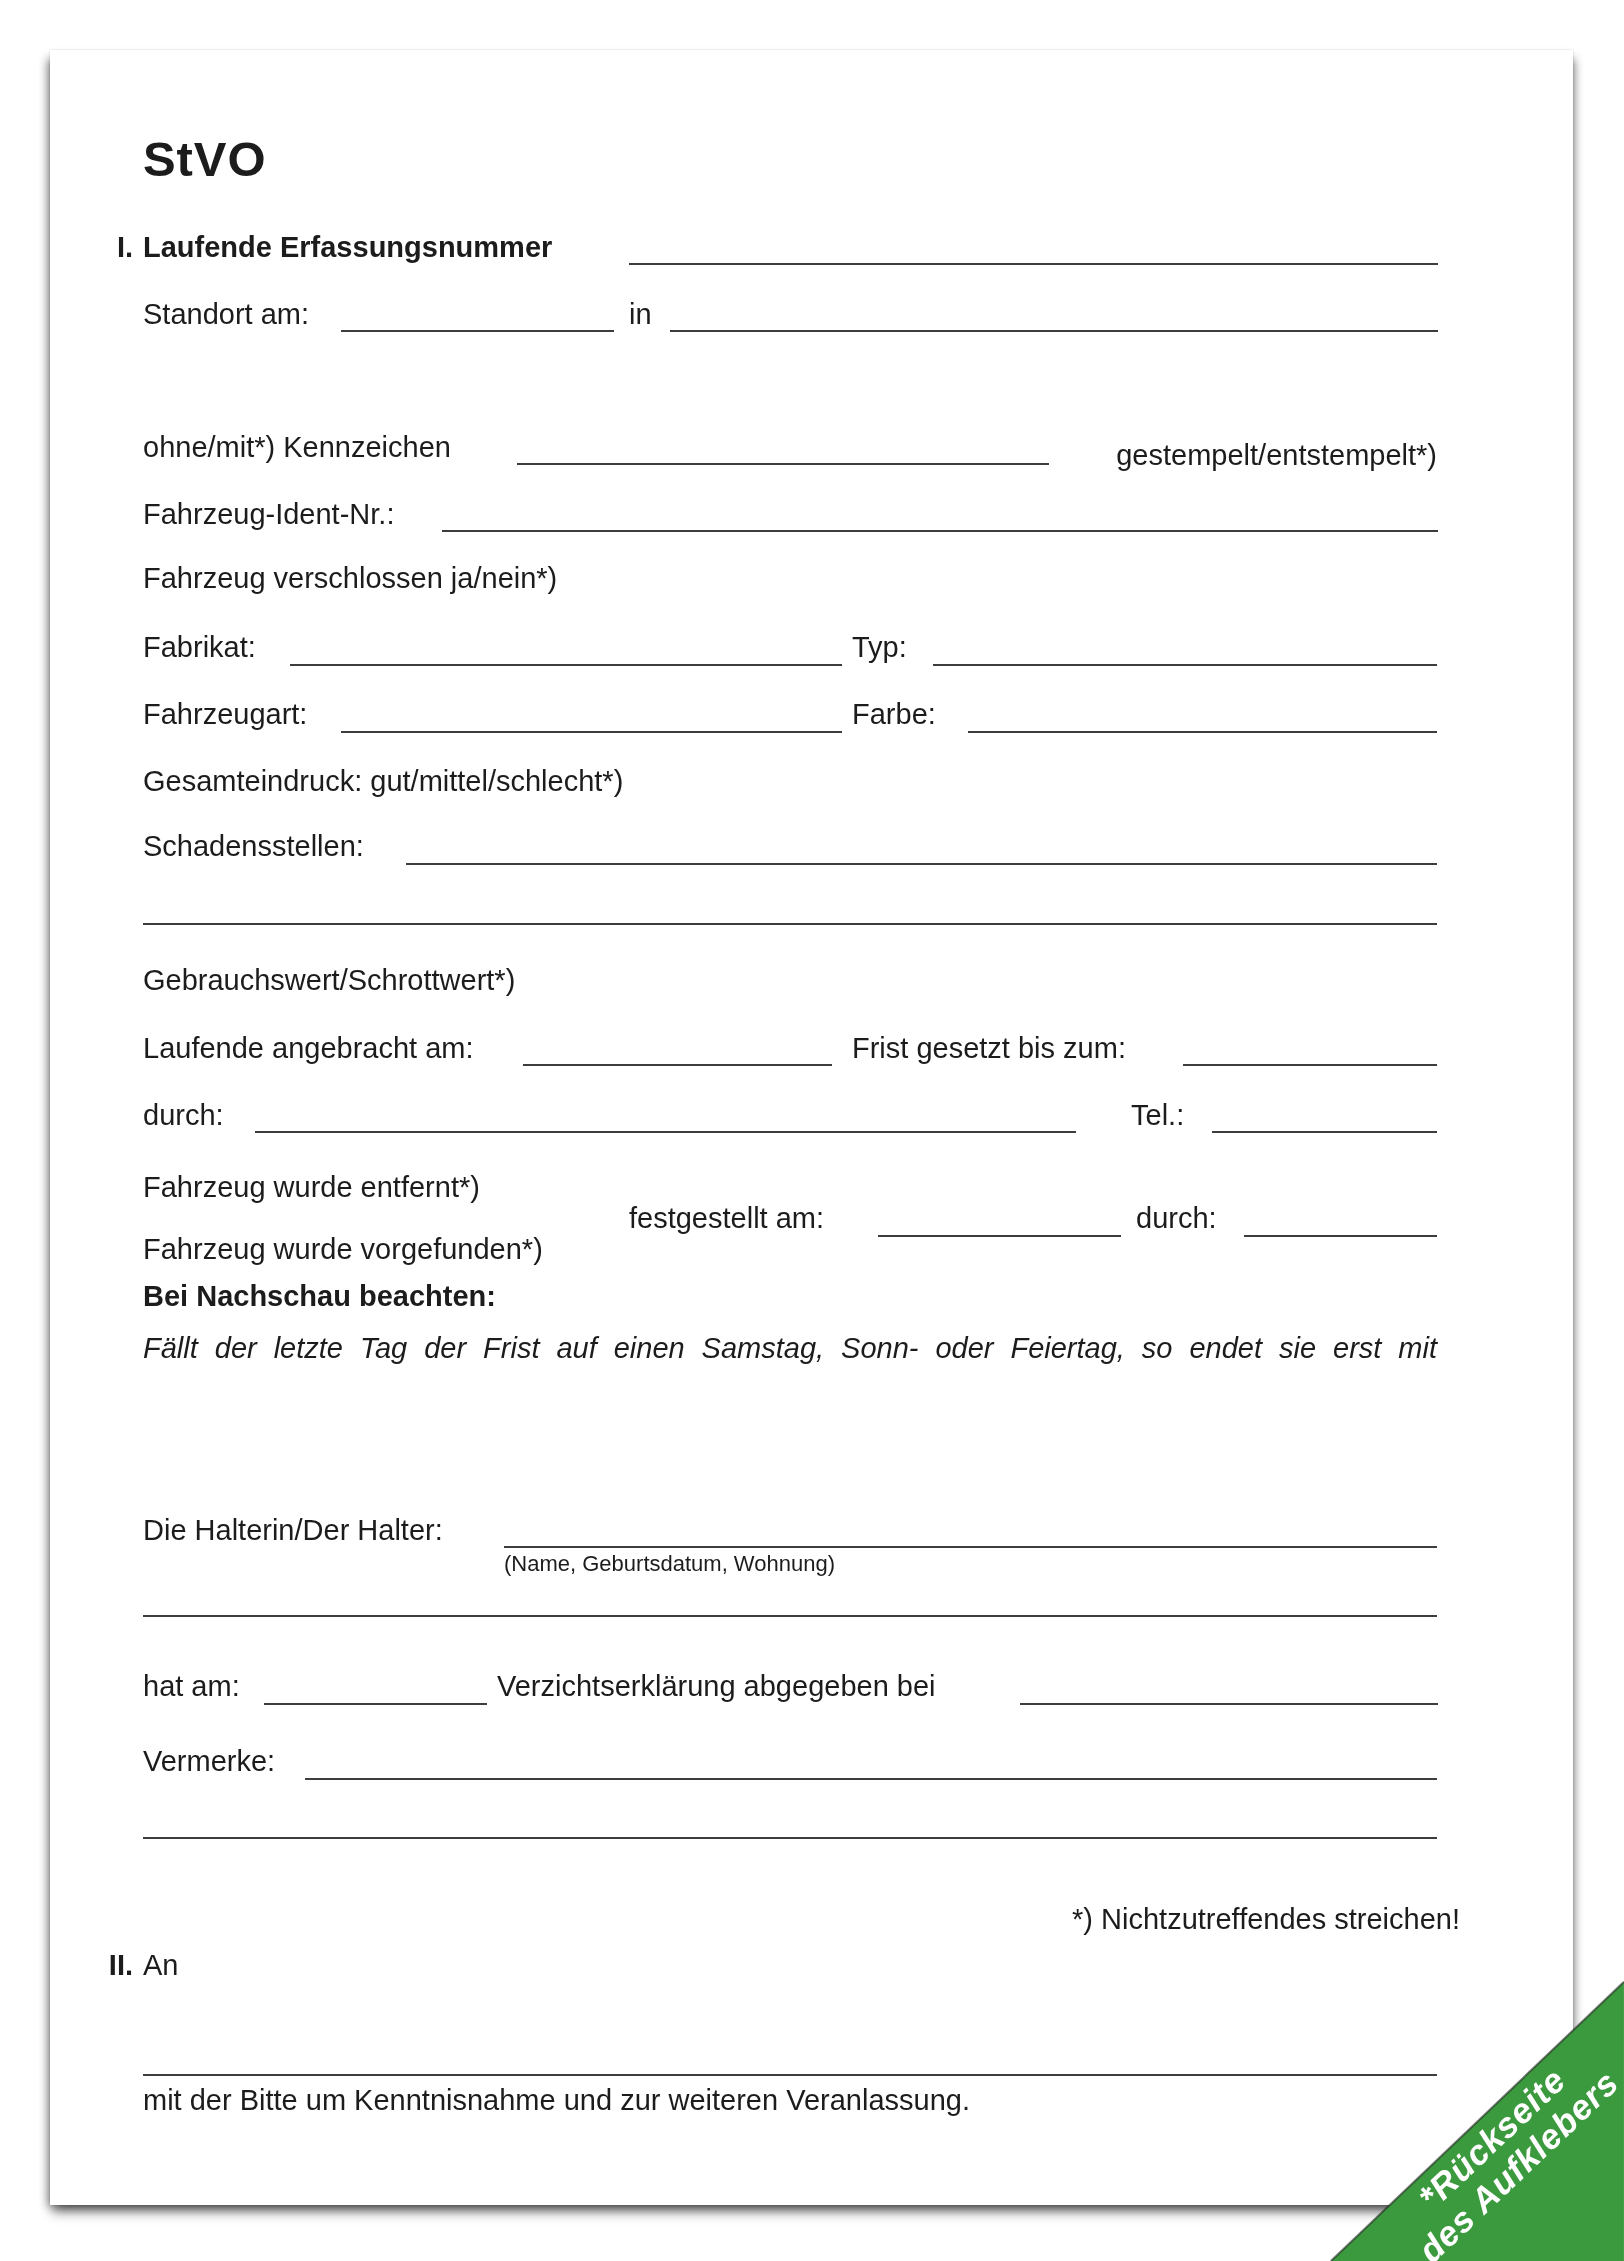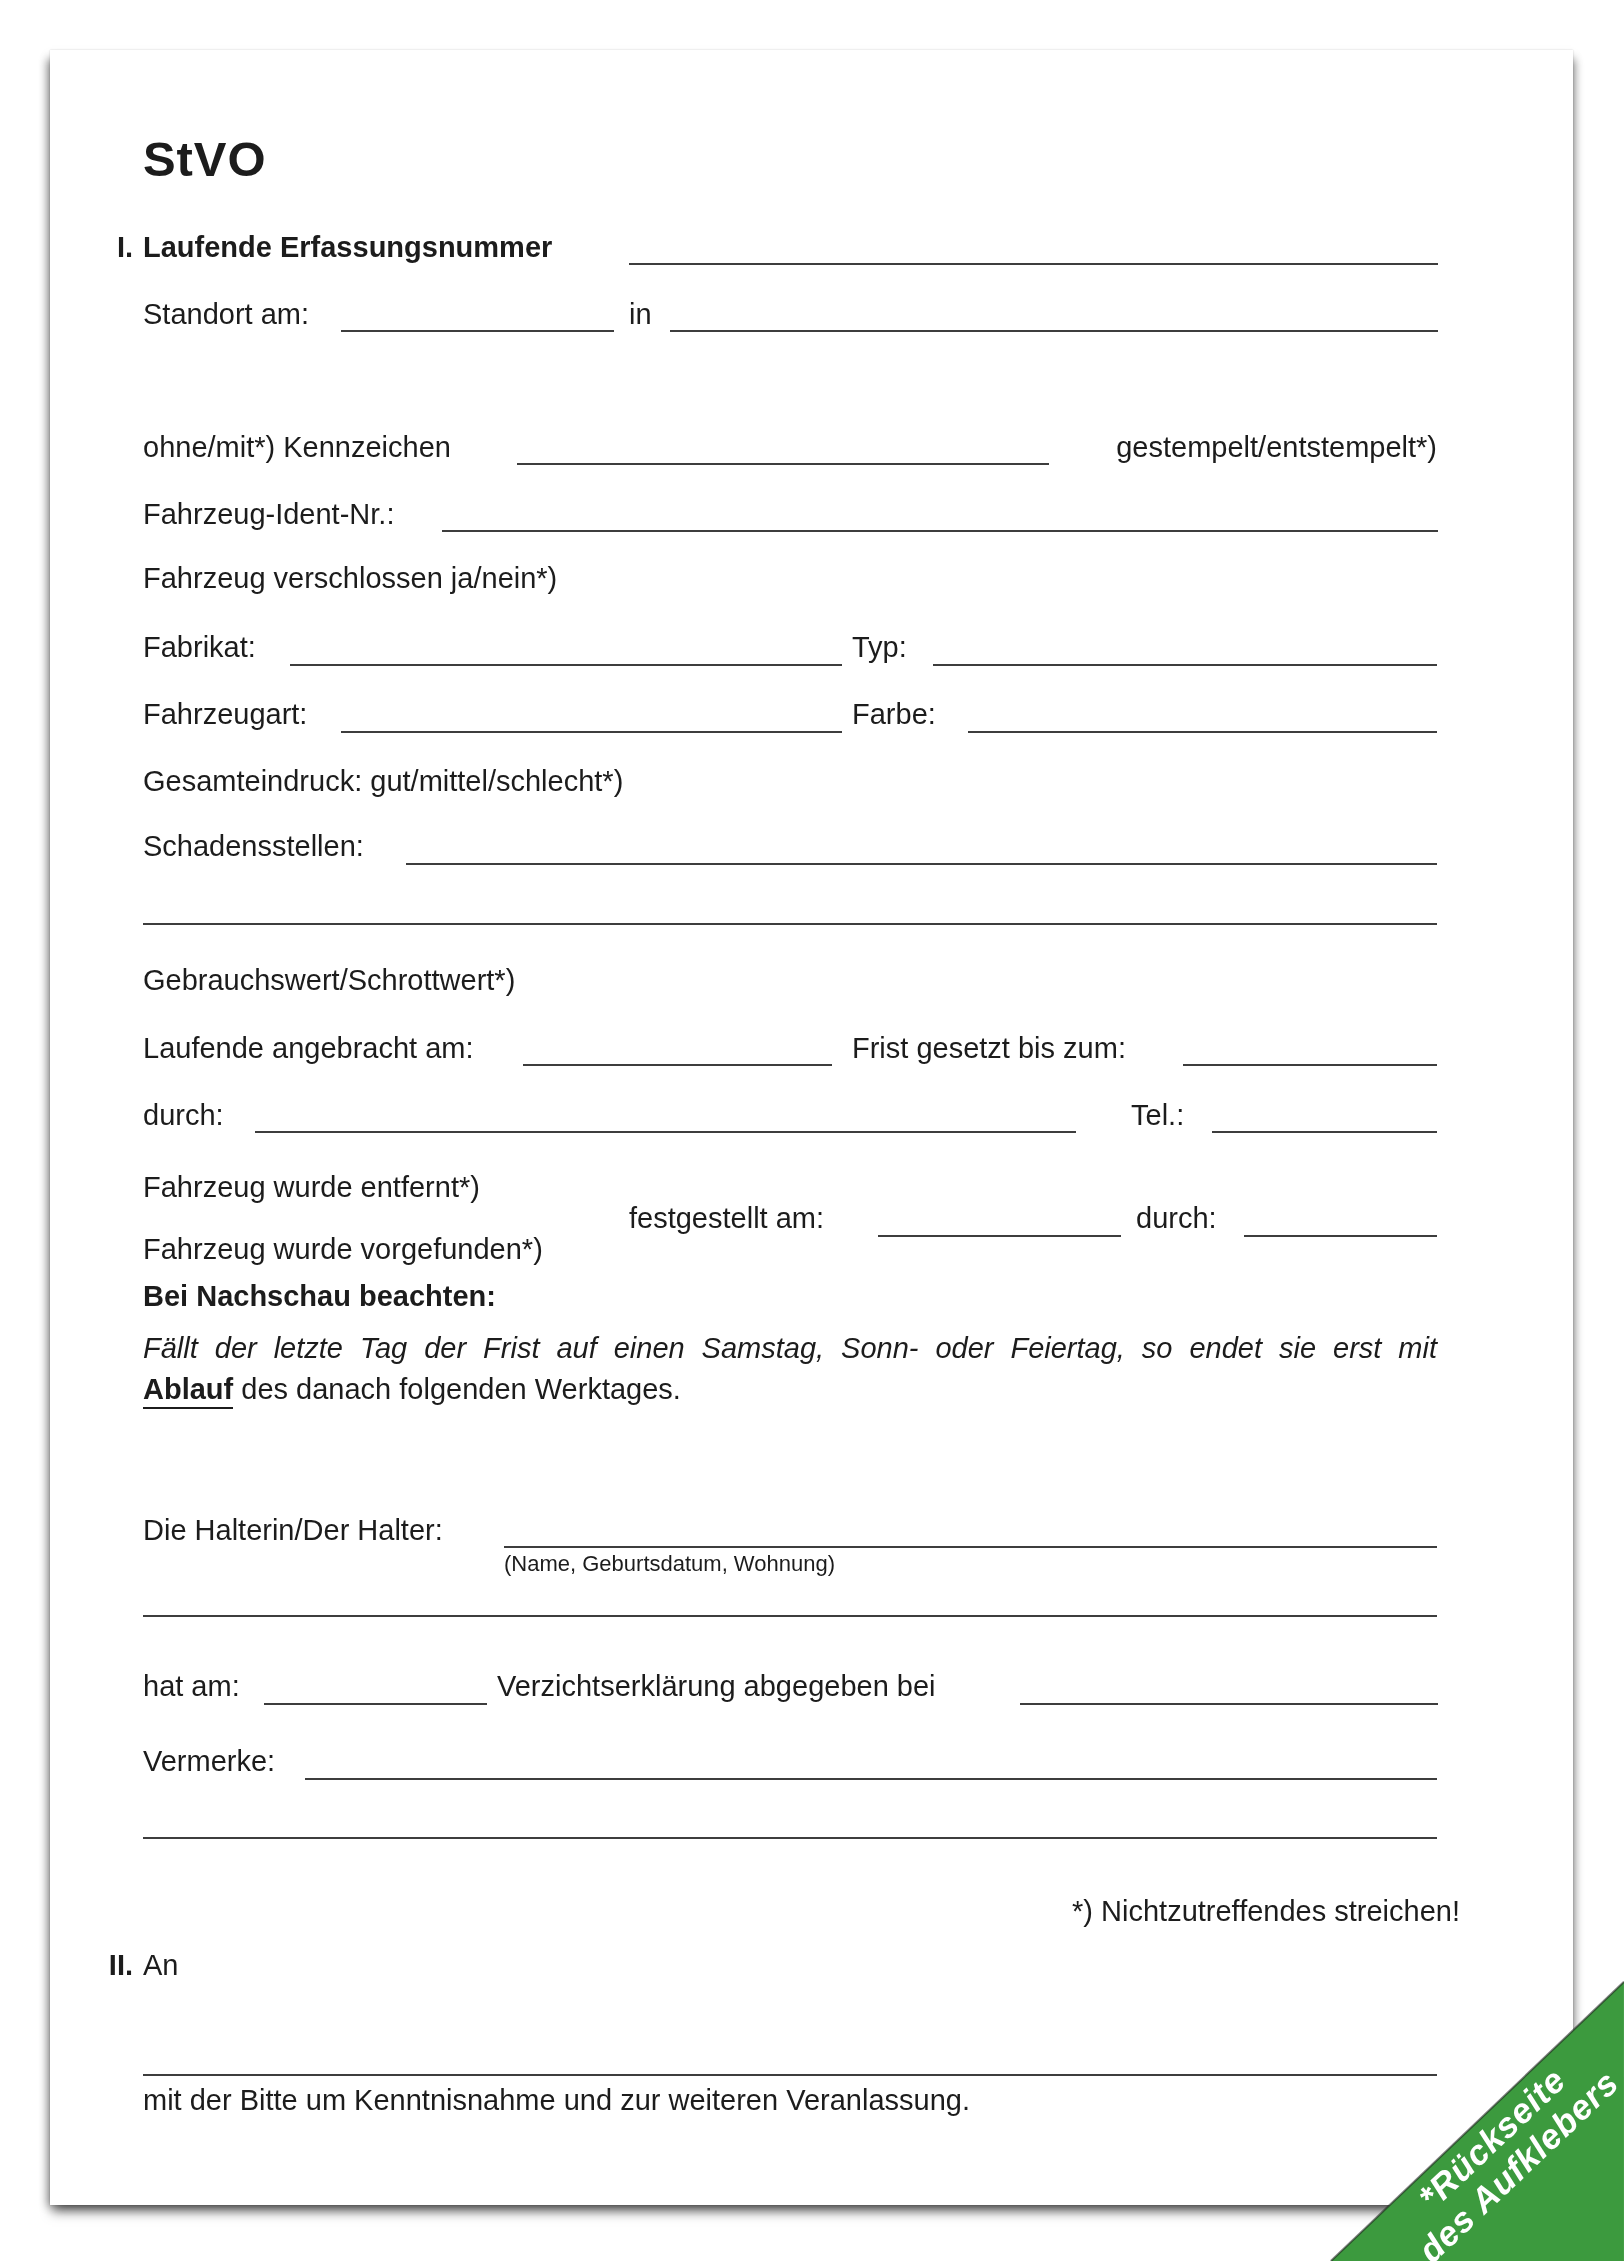--- a/index.html
+++ b/index.html
@@ -8,21 +8,21 @@
   .page{position:absolute;left:50px;top:50px;width:1523px;height:2155px;background:#fff;
         box-shadow:-6.1px 5.2px 8.7px -3.5px rgba(0,0,0,.30), 6.1px 5.2px 8.7px -3.5px rgba(0,0,0,.30),
                    0 8.7px 10.4px -1.7px rgba(0,0,0,.50), 0 0 1.7px rgba(0,0,0,.18);}
   .t{position:absolute;font-size:29px;line-height:1;white-space:nowrap;}
   .b{font-weight:bold;}
   .ln{position:absolute;height:1.7px;background:#3d3d3d;}
   .num{position:absolute;left:35px;width:48px;text-align:right;font-size:29px;font-weight:bold;line-height:1;}
   .title{position:absolute;left:93px;top:85px;width:1294px;text-align:left;
          font-size:49px;font-weight:bold;letter-spacing:0.9px;line-height:1;}
   .sub{position:absolute;font-size:22px;line-height:1;white-space:nowrap;}
-  .right{text-align:right;white-space:nowrap;}
+  .right{text-align:right;white-space:nowrap;margin-top:8px;}
   .just{position:absolute;left:93px;top:1284px;width:1294px;font-size:29px;line-height:1;
         text-align:justify;text-align-last:justify;white-space:normal;font-style:italic;}
   .p2{position:absolute;left:93px;top:1325px;font-size:29px;line-height:1;white-space:nowrap;}
   .ul{font-weight:bold;border-bottom:2.6px solid #1c1c1c;padding-bottom:1.7px;}
   .ribbon{position:absolute;left:1323px;top:1974px;width:301px;height:287px;}
   .ribbon text{font-family:"Liberation Sans","DejaVu Sans",sans-serif;font-size:40px;
                font-weight:bold;font-style:italic;fill:#ffffff;letter-spacing:1px;}
 </style>
 </head>
 <body>
@@ -81,21 +81,20 @@
   <div class="t" style="left:93px;top:1123px">Fahrzeug wurde entfernt*)</div>
   <div class="t" style="left:93px;top:1185px">Fahrzeug wurde vorgefunden*)</div>
   <div class="t" style="left:579px;top:1154px">festgestellt am:</div>
   <div class="ln" style="left:828px;top:1185px;width:243px"></div>
   <div class="t" style="left:1086px;top:1154px">durch:</div>
   <div class="ln" style="left:1194px;top:1185px;width:193px"></div>
 
   <div class="t b" style="left:93px;top:1232px">Bei Nachschau beachten:</div>
 
   <div class="just">Fällt der letzte Tag der Frist auf einen Samstag, Sonn- oder Feiertag, so endet sie erst mit</div>
-  <div class="p2"><span class="ul">Ablauf</span><span> des danach folgenden Werktages.</span></div>
 
 
   <div class="t" style="left:93px;top:1466px">Die Halterin/Der Halter:</div>
   <div class="ln" style="left:454px;top:1496px;width:933px"></div>
   <div class="sub" style="left:454px;top:1503px">(Name, Geburtsdatum, Wohnung)</div>
   <div class="ln" style="left:93px;top:1565px;width:1294px"></div>
 
   <div class="t" style="left:93px;top:1622px">hat am:</div>
   <div class="ln" style="left:214px;top:1653px;width:223px"></div>
   <div class="t" style="left:447px;top:1622px">Verzichtserklärung abgegeben bei</div>

